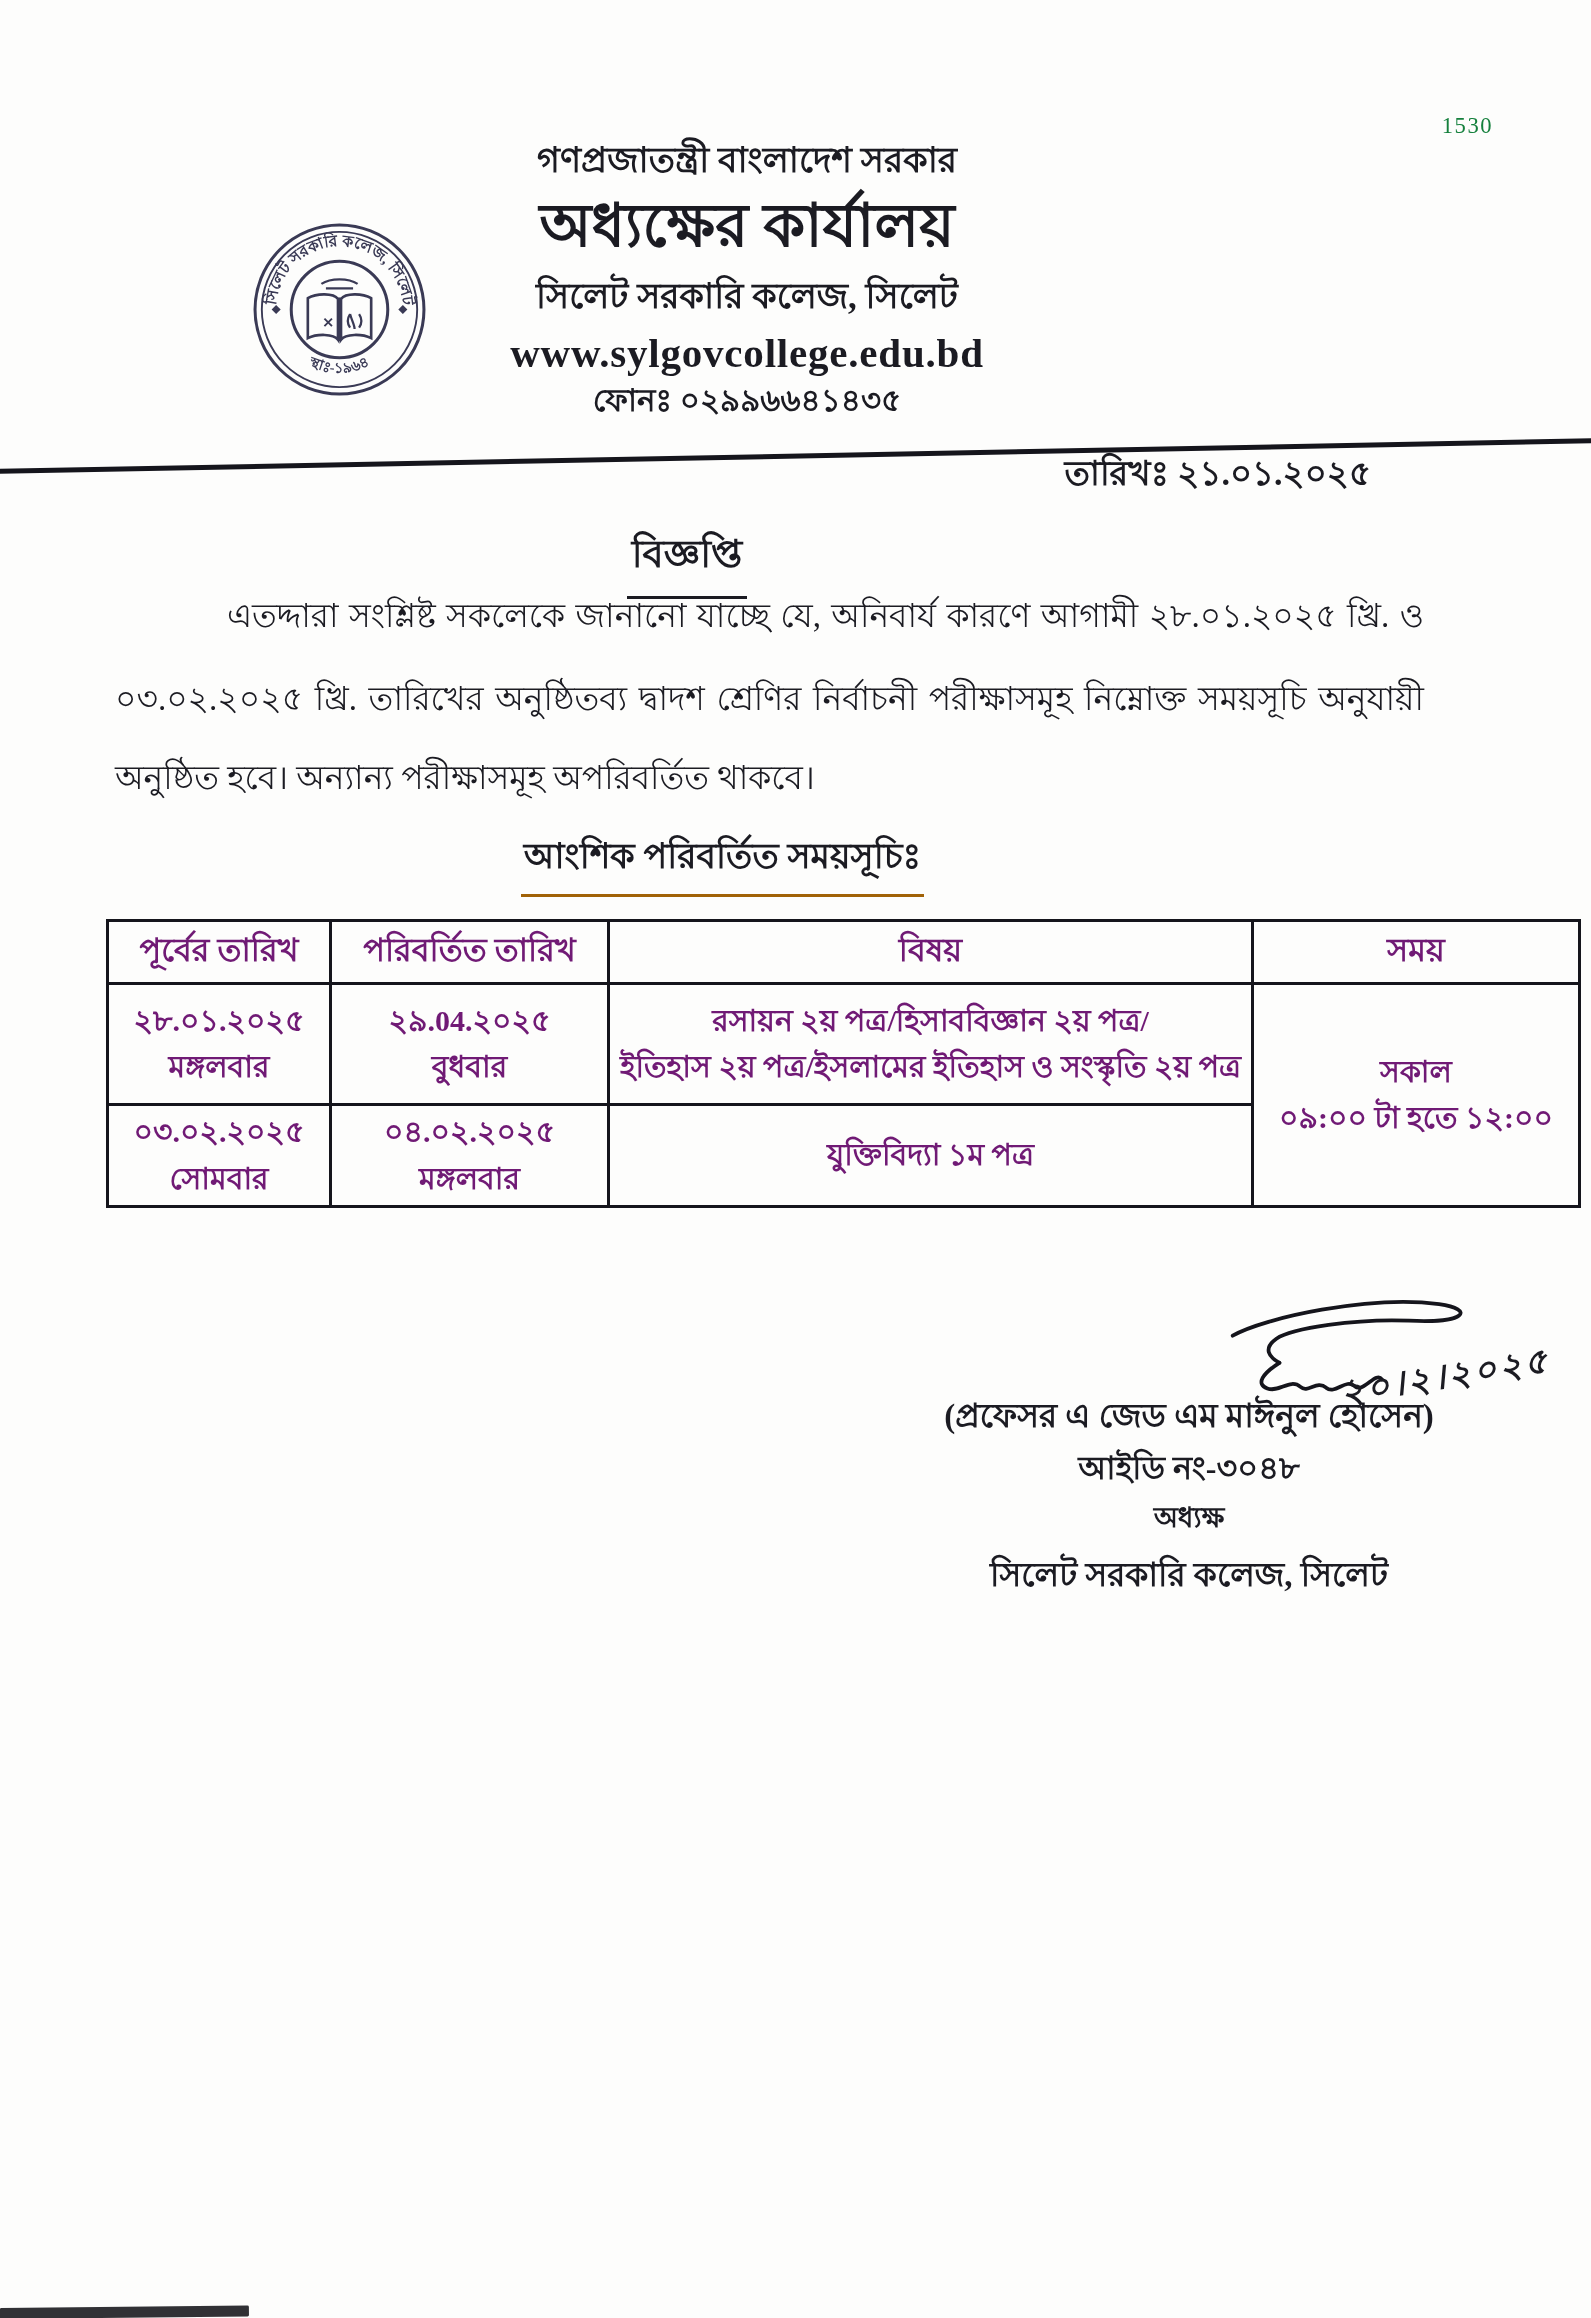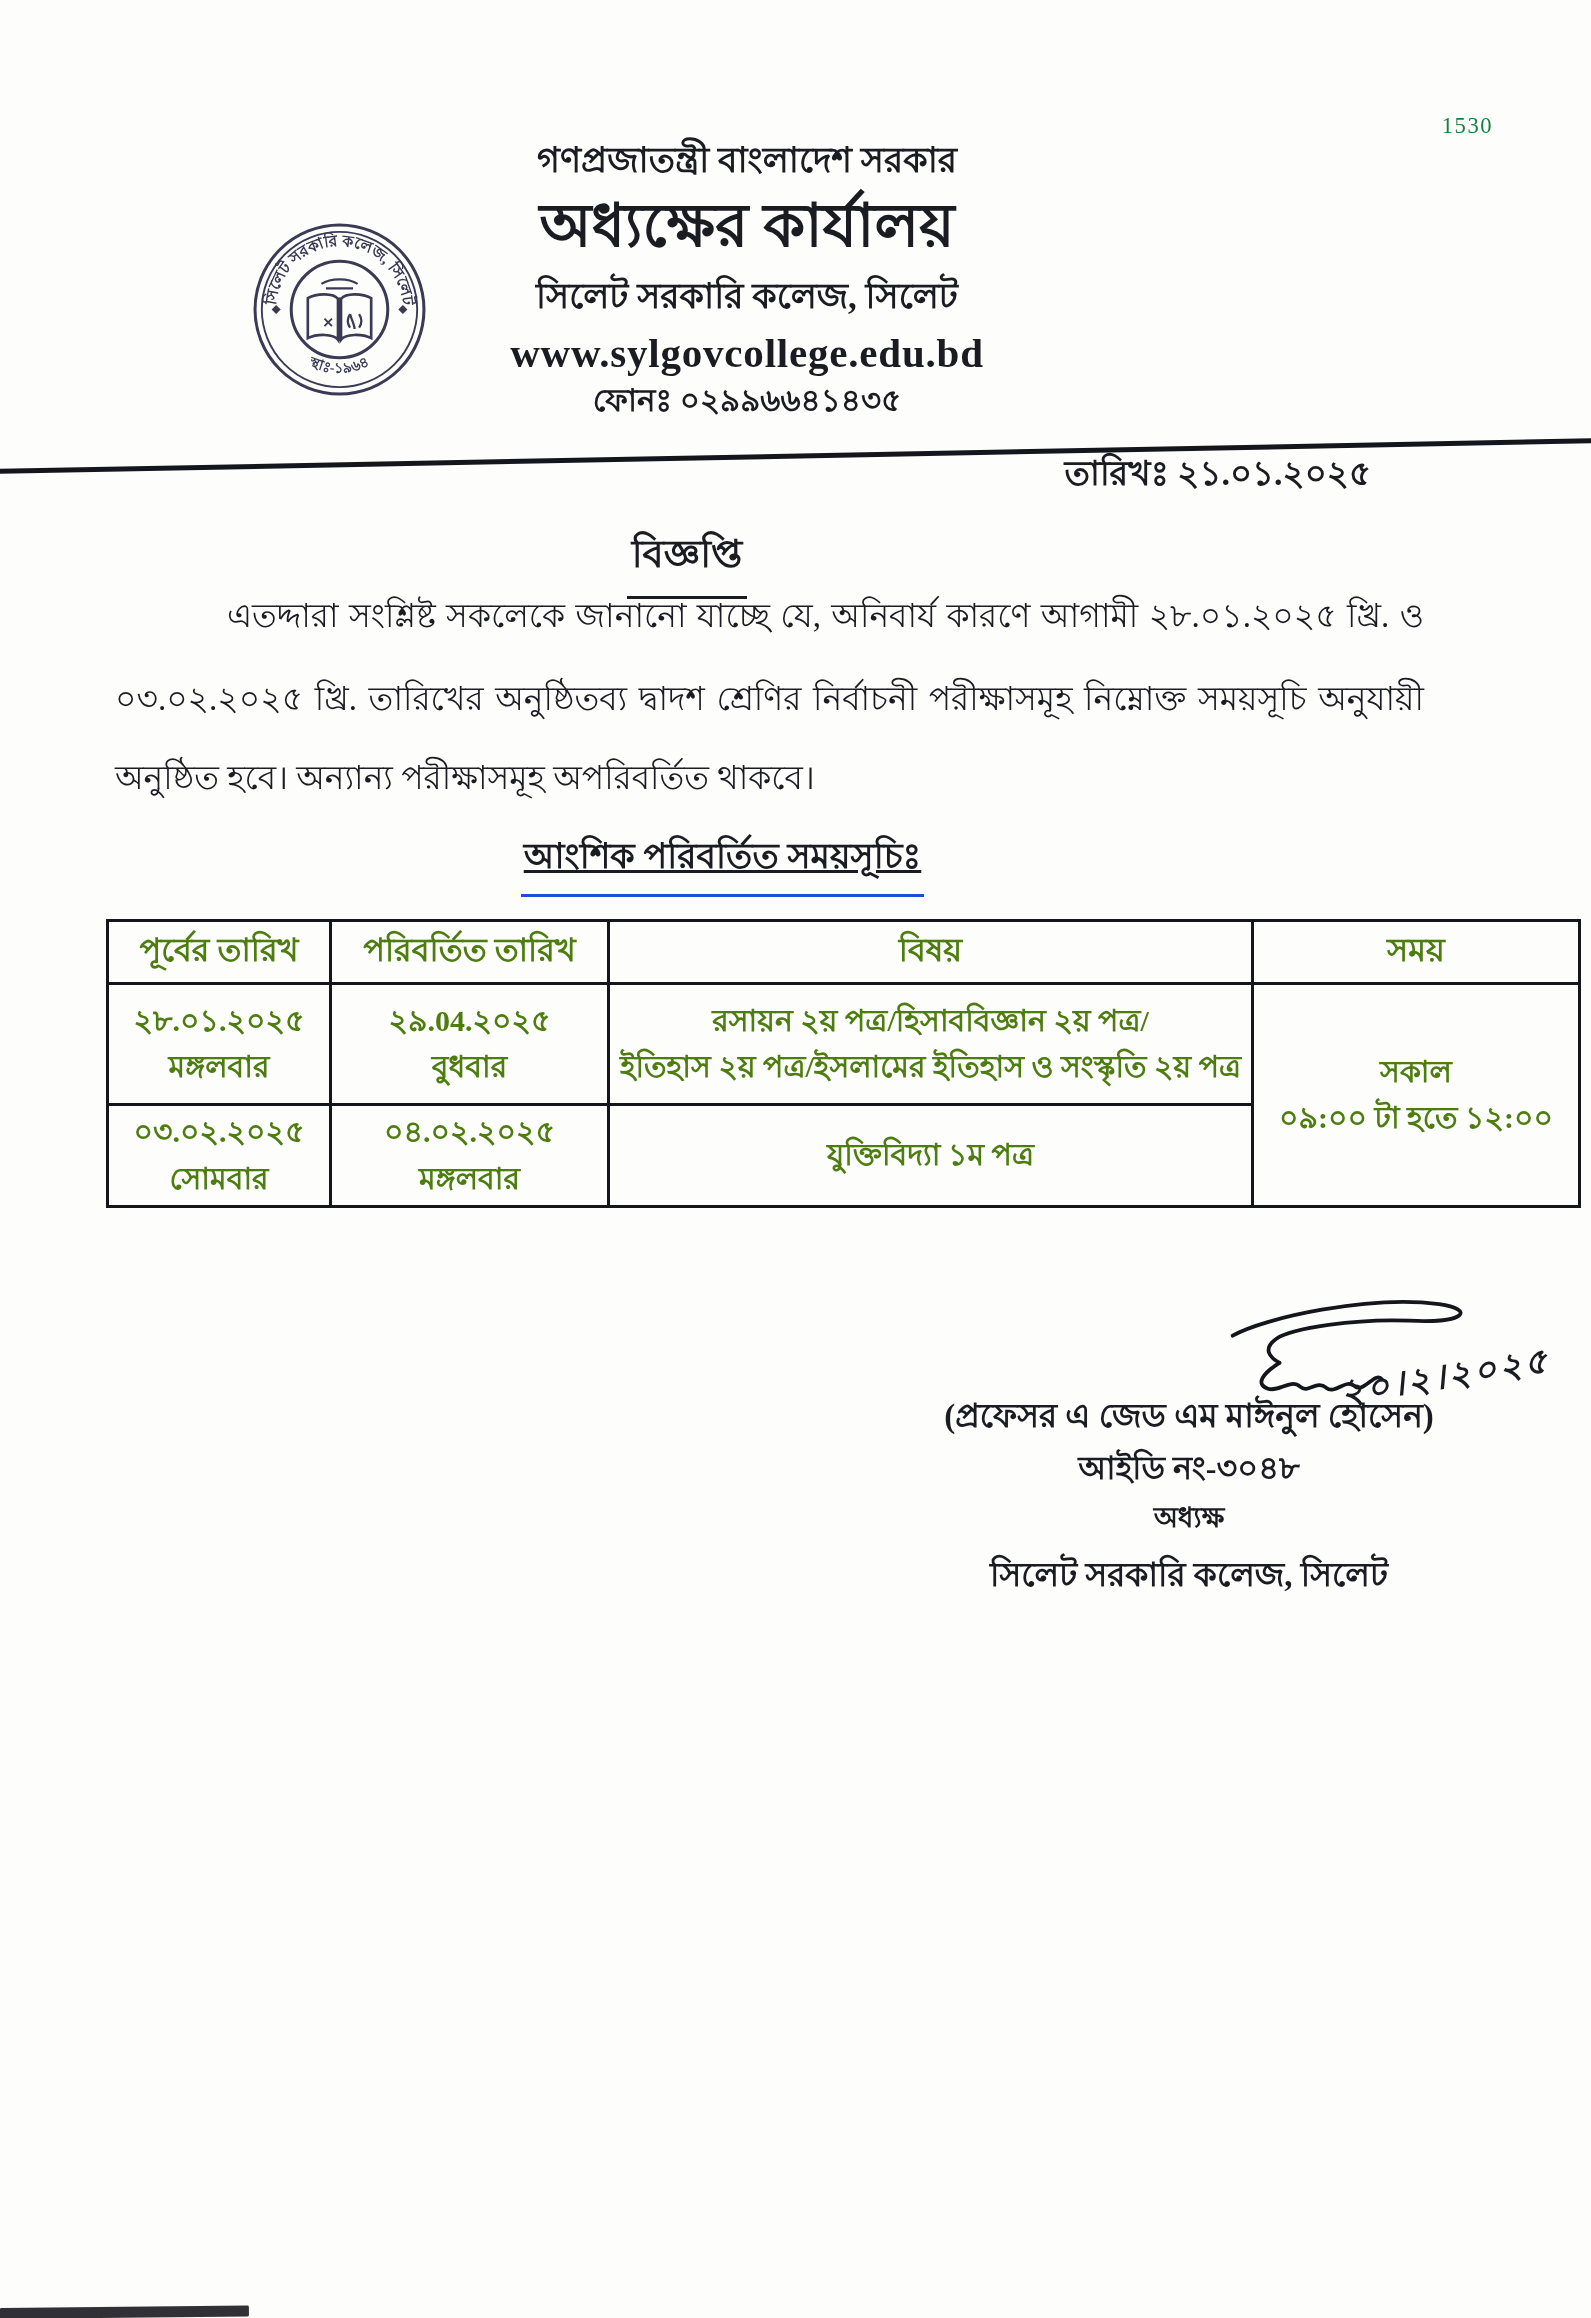--- a/index.html
+++ b/index.html
@@ -51,27 +51,27 @@
     font-size:33px;line-height:1.45;
     text-align:justify;
   }
   .body-line.justify-last{text-align-last:justify;}
   .body-line1{top:593px;text-indent:112px;}
   .body-line2{top:676px;}
   .body-line3{top:755px;text-align:left;}
   .subheading-wrap{position:absolute;top:829px;left:0;width:1445px;text-align:center;}
   .subheading{
     display:inline-block;font-size:35px;font-weight:bold;
-    border-bottom:3px solid #1d4ed8;padding:0 3px 6px 3px;text-decoration:underline;
+    border-bottom:3px solid #a16207;padding:0 3px 6px 3px;
   }
   table.schedule{
     position:absolute;left:106px;top:919px;
     border-collapse:collapse;table-layout:fixed;
     width:1425px;
-    font-weight:bold;color:#4d7c0f;
+    font-weight:bold;color:#701a75;
   }
   table.schedule td,table.schedule th{
     border:3px solid #15151c;
     text-align:center;vertical-align:middle;
     padding:3px 6px;
   }
   th.col-prev{width:208px;}
   th.col-new{width:263px;}
   th.col-subj{width:629px;}
   th.col-time{width:312px;}

